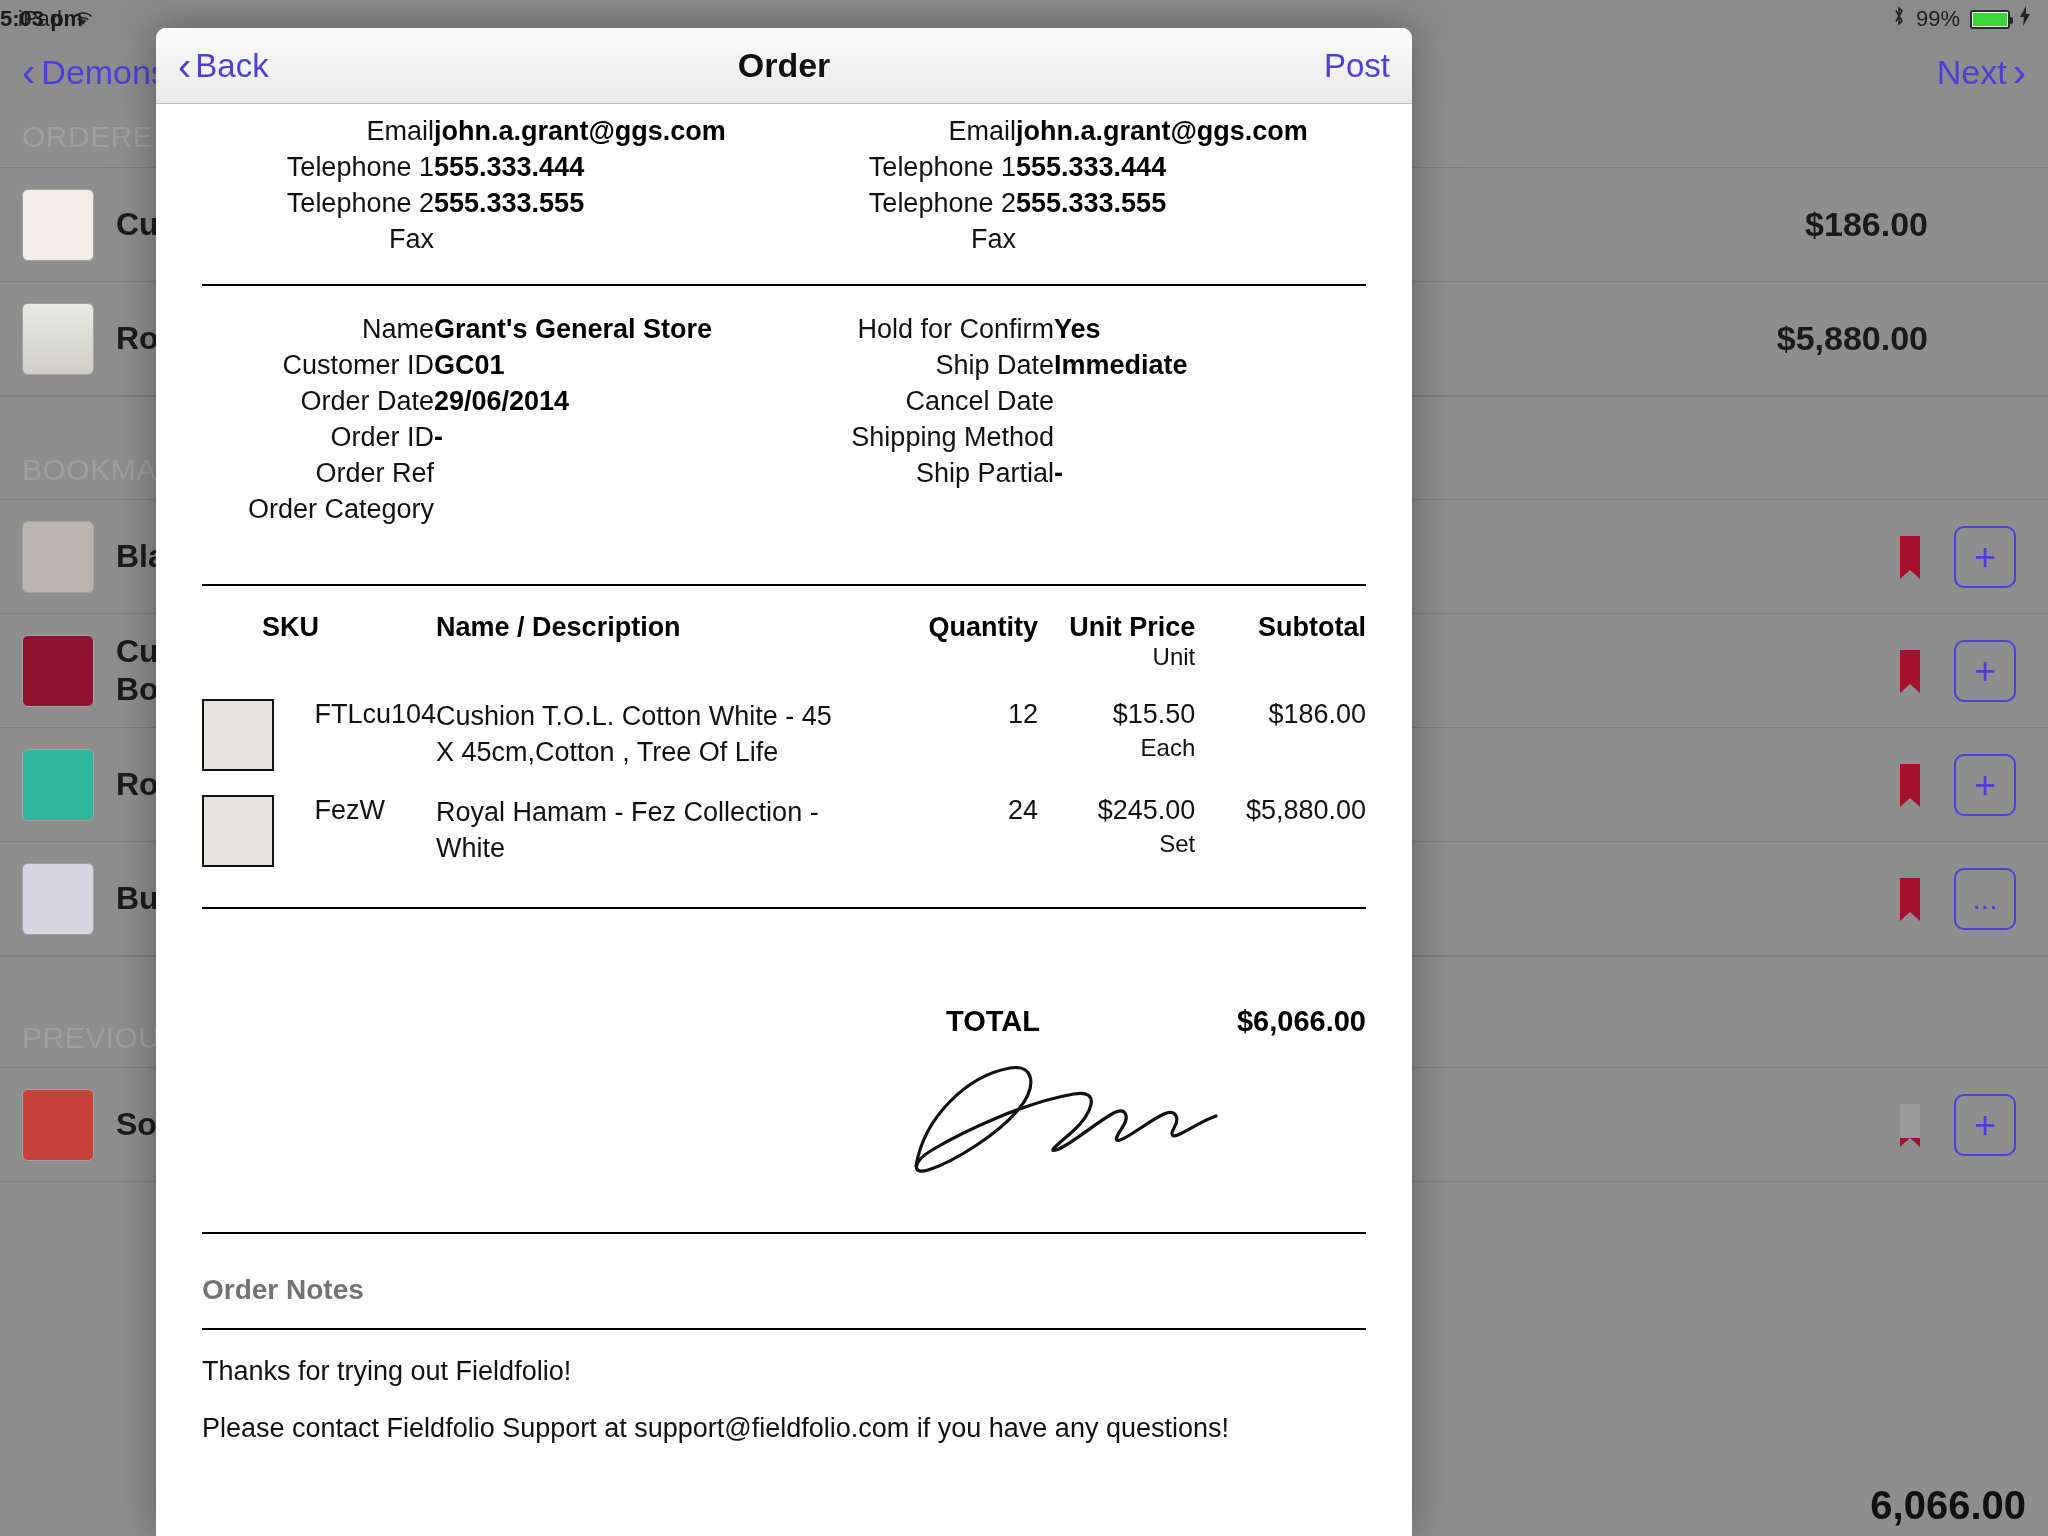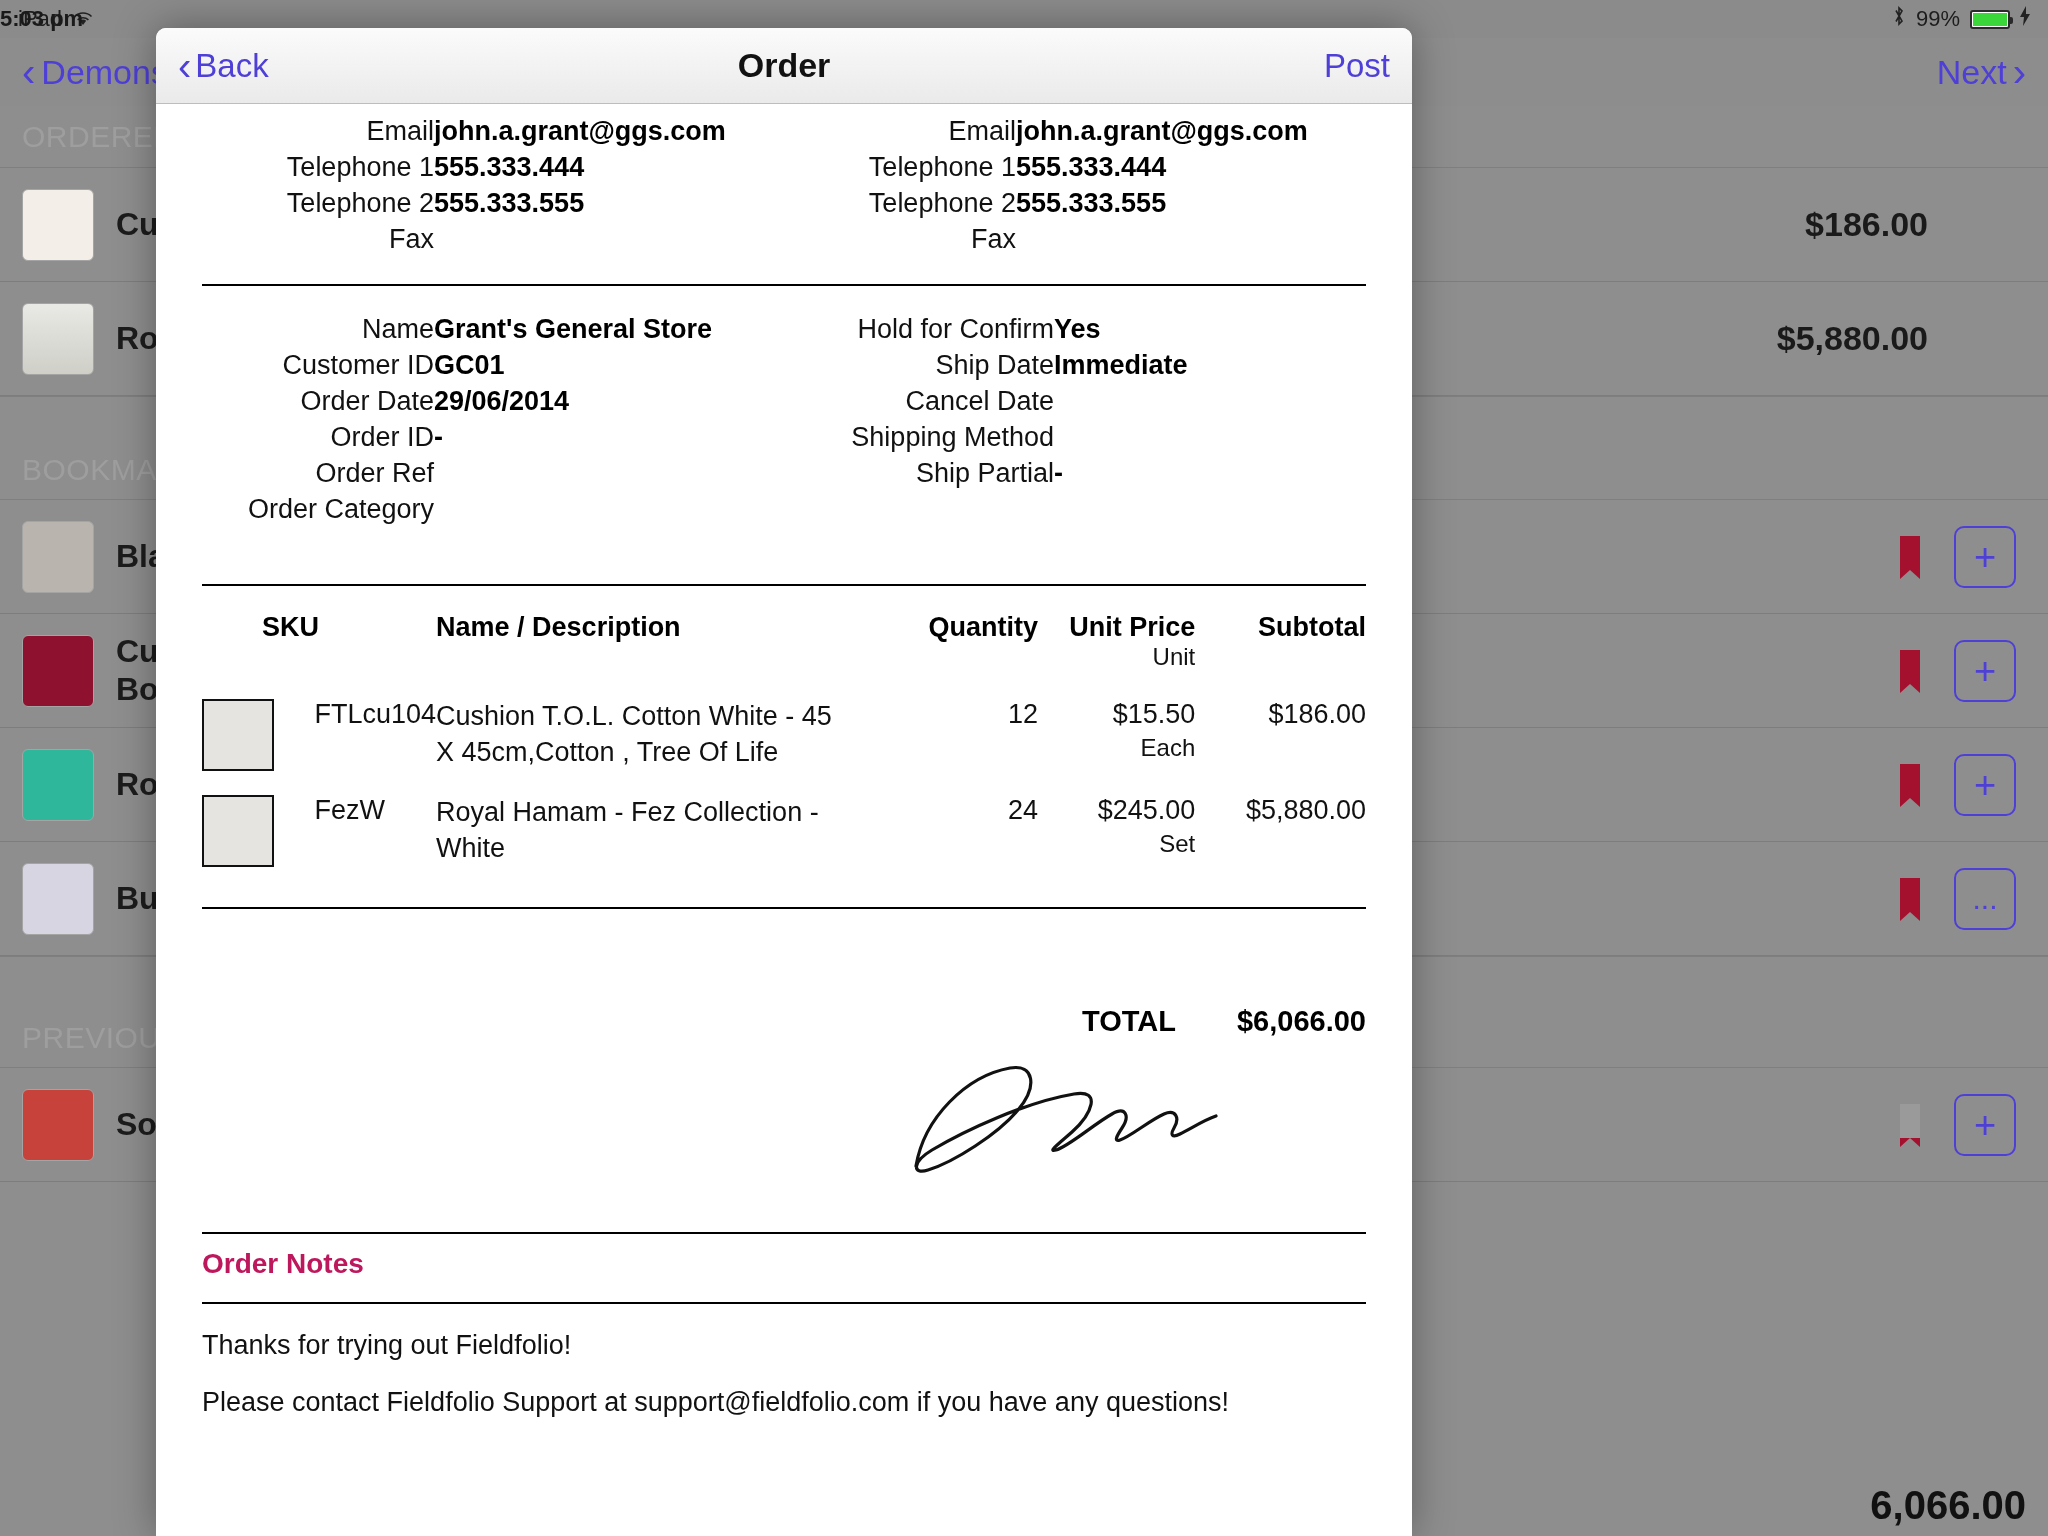--- a/index.html
+++ b/index.html
@@ -179,29 +179,29 @@
   .td-price { text-align: right; }
   .td-sub { text-align: right; }
   .unit-note { display: block; font-size: 24px; color: #111; margin-top: 4px; }
 
   .rule-3 { margin-top: 40px; }
 
   .total-row {
     display: flex; justify-content: flex-end; align-items: baseline;
     margin-top: 96px; font-size: 29px; font-weight: bold; color: #000;
   }
-  .total-label { width: 230px; text-align: right; }
+  .total-label { width: 230px; }
   .total-value { width: 190px; text-align: right; }
 
   #signature { height: 150px; position: relative; margin-top: 20px; }
   #signature svg { position: absolute; right: 140px; top: 0; }
 
   .rule-4 { margin-top: 24px; }
 
-  .notes-title { font-size: 28px; font-weight: bold; color: #be185d; margin-top: 14px; }
+  .notes-title { font-size: 28px; font-weight: bold; color: #737373; margin-top: 40px; }
   .notes-text { font-size: 27px; color: #111; margin-top: 26px; }
   .rule-5 { margin-top: 22px; }
   .footer-line { font-size: 27px; color: #111; margin-top: 26px; }
 </style>
 </head>
 <body>
 
 <div id="bg-app">
 
   <div id="status-bar">

